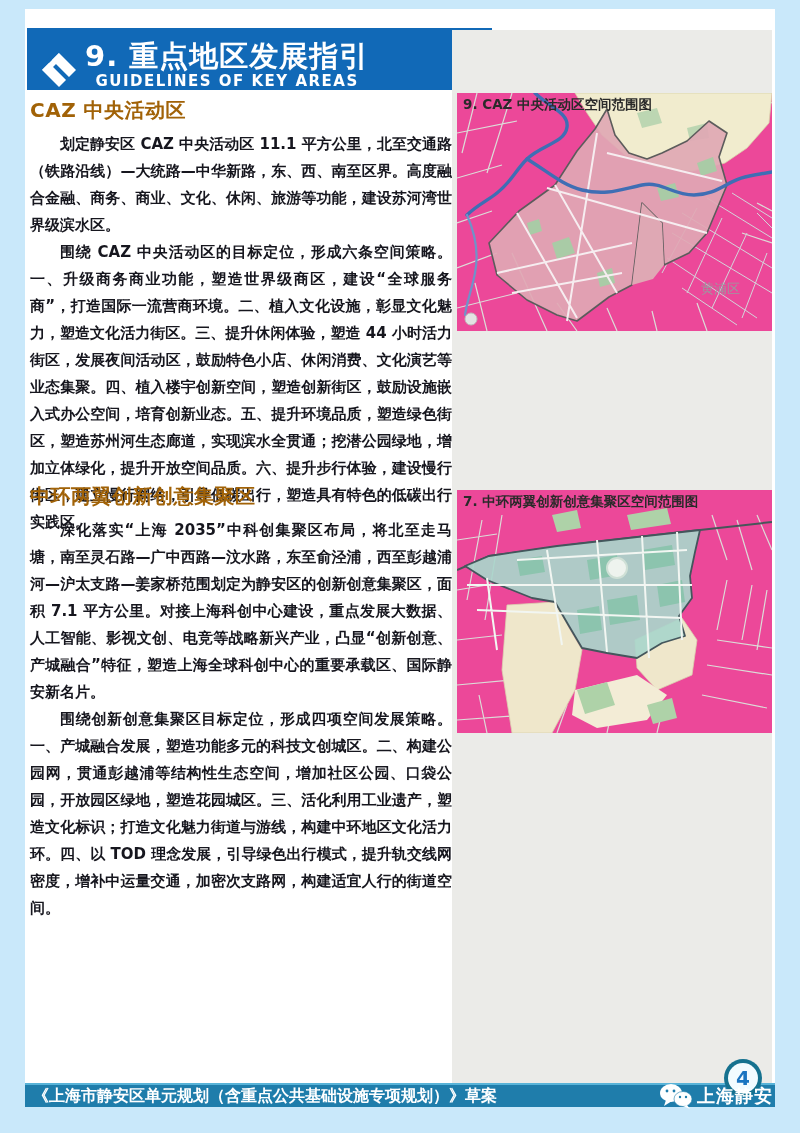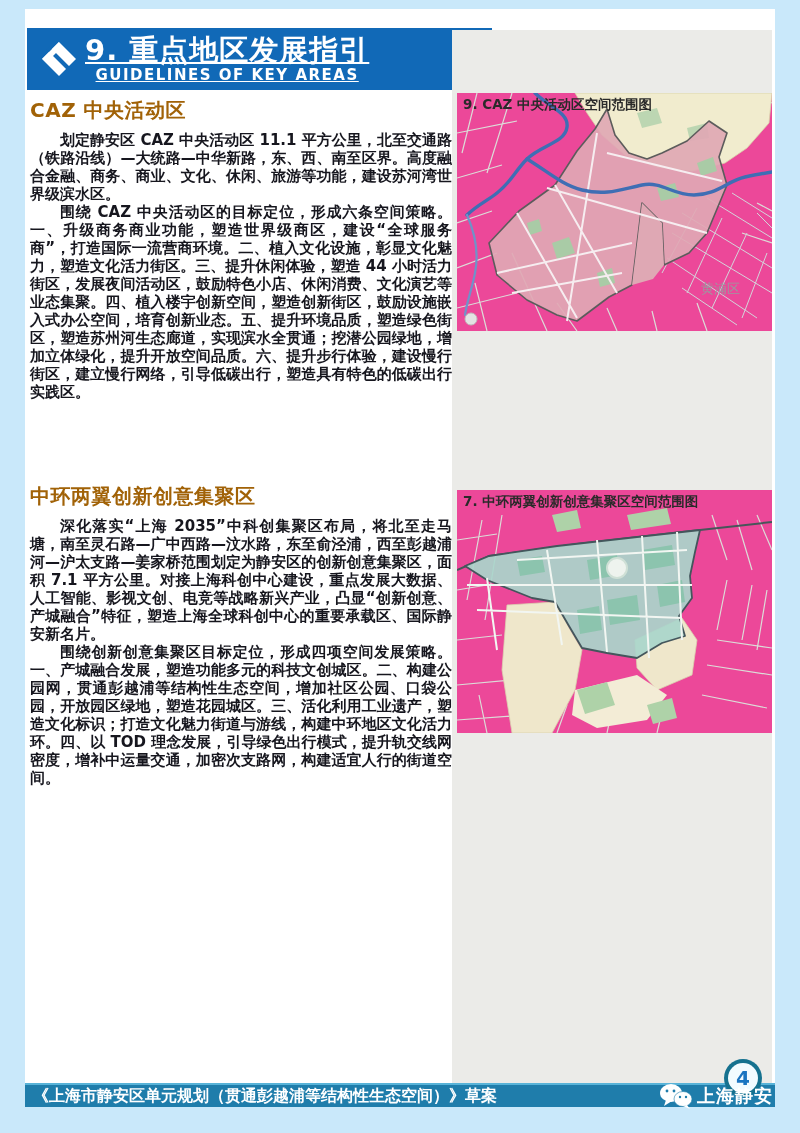--- a/index.html
+++ b/index.html
@@ -24,41 +24,40 @@
     overflow:hidden;
   }
   .card{
     position:absolute;left:25px;top:9px;width:750px;height:1098px;
     background:#ffffff;
   }
   
   .header-band{
     position:absolute;left:2px;top:19px;width:465px;height:62px;
     background:var(--header_blue);
-    display:flex;align-items:center;
+    display:flex;align-items:flex-end;
     color:#fff;
-    text-decoration:underline;
   }
   .header-icon{width:40px;height:40px;margin-left:12px;flex:0 0 auto;}
   .header-titles{display:flex;flex-direction:column;align-items:center;margin-left:6px;}
   .header-title{
     font-size:29px;font-weight:bold;letter-spacing:1px;line-height:32px;white-space:nowrap;
   }
   .header-subtitle{
     font-size:15px;font-weight:bold;letter-spacing:1.5px;line-height:18px;white-space:nowrap;
   }
   
   .section{position:absolute;left:5px;width:422px;color:var(--body_text);}
   .section-1{top:88px;}
   .section-2{top:474px;}
   .section h2{
     font-size:20px;font-weight:bold;color:#a16207;margin-bottom:7px;letter-spacing:0.5px;
   }
   .section p{
-    font-size:15px;line-height:18px;text-align:justify;text-indent:2em;
+    font-size:15px;line-height:27px;text-align:justify;text-indent:2em;
     font-weight:600;
   }
   
   .gray-panel{
     position:absolute;left:427px;top:21px;width:320px;height:1053px;
     background:var(--panel_gray);
   }
   .map{
     position:absolute;width:315px;background:#ec4899;
   }
@@ -221,21 +220,21 @@
       <g stroke="#f2f6f2" stroke-width="2" fill="none">
         <path d="M10,95 L235,95 M30,88 L40,160 M90,60 L105,155 M140,50 L150,162
                  M185,46 L192,168 M220,42 L225,150 M20,120 L225,128 M60,70 L230,60"></path>
       </g>
 
       <circle cx="160" cy="78" r="10" fill="#eef3ee" stroke="#cfe0d6" stroke-width="2"></circle>
     </svg>
   </div>
 
   <div class="footer-bar"></div>
-  <div class="footer-text">《上海市静安区单元规划（贯通彭越浦等结构性生态空间）》草案</div>
+  <div class="footer-text">《上海市静安区单元规划（含重点公共基础设施专项规划）》草案</div>
   <div class="page-circle">
     <div class="page-circle-inner">
       <span class="page-number">4</span>
     </div>
   </div>
   <div class="footer-brand">
     <svg class="wechat-icon" viewBox="0 0 34 26">
       <ellipse cx="12" cy="10" rx="11" ry="9" fill="#ffffff"></ellipse>
       <polygon points="7,17 5,23 13,18" fill="#ffffff"></polygon>
       <circle cx="8" cy="8" r="1.4" fill="#1f7dab"></circle>

